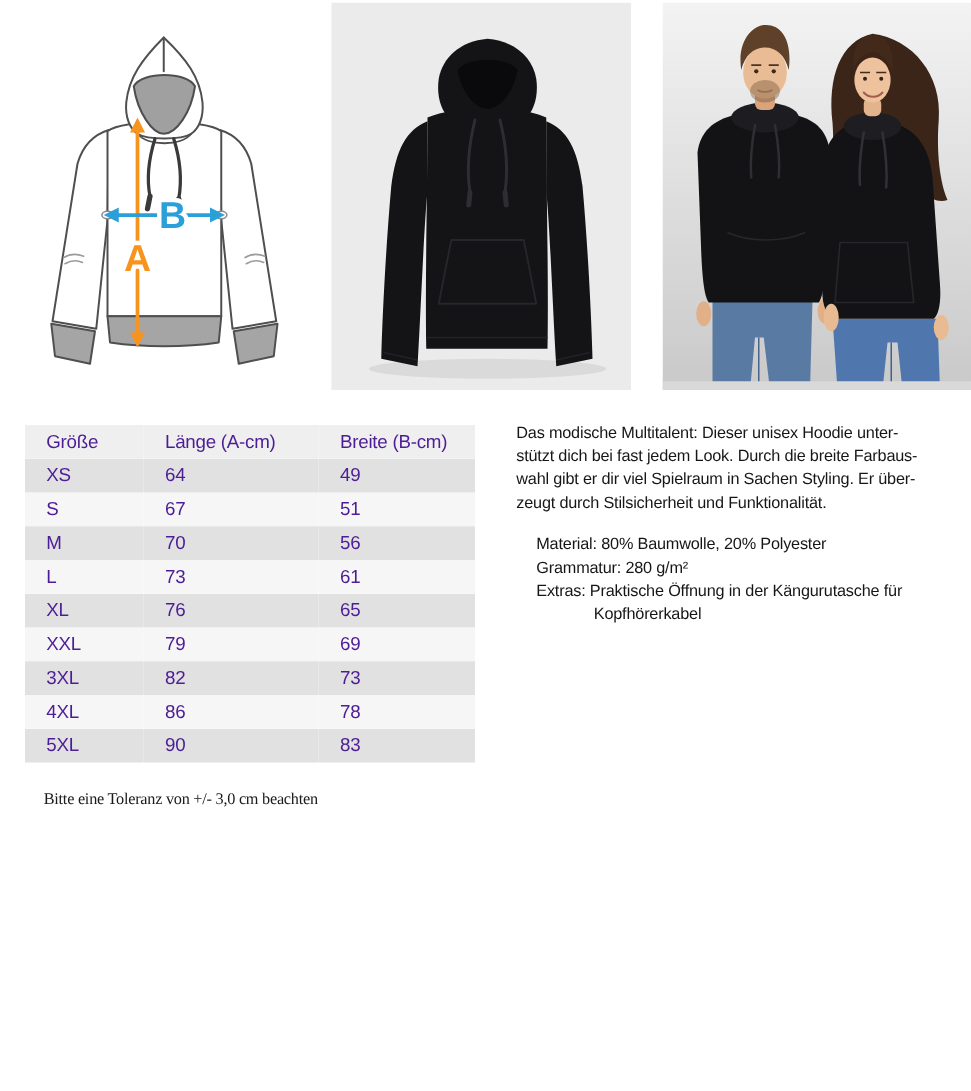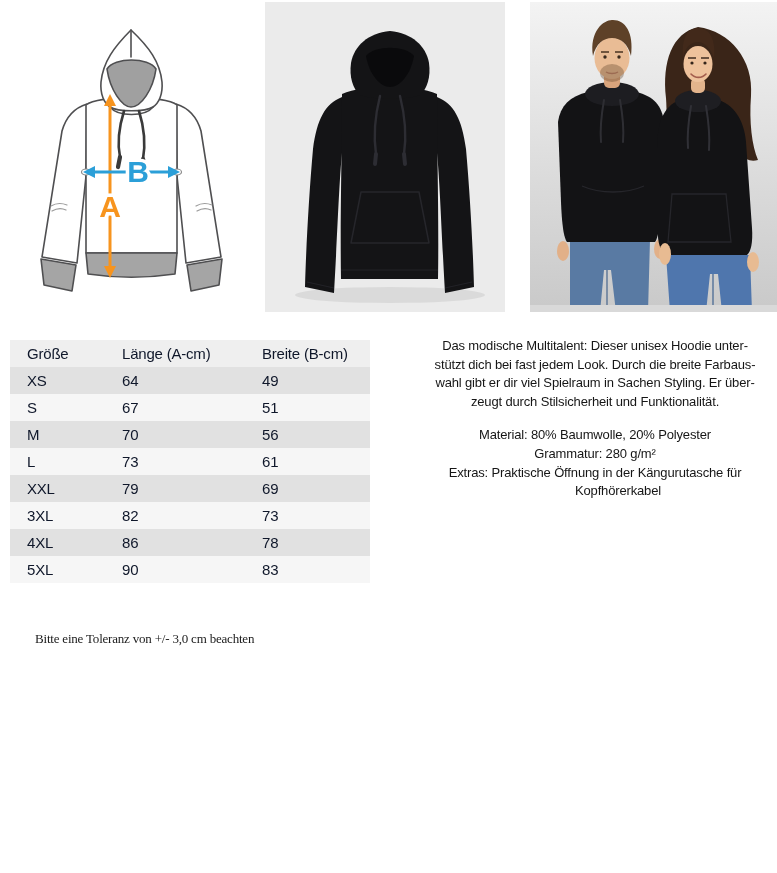--- a/index.html
+++ b/index.html
@@ -10,44 +10,44 @@
     -webkit-font-smoothing:antialiased;
   }
   .panel{position:absolute;}
   #diagram-panel{left:18px;top:10px;width:227px;height:295px;}
   #product-panel{left:265px;top:2px;width:240px;height:310px;}
   #models-panel{left:530px;top:2px;width:247px;height:310px;}
   svg{display:block;width:100%;height:100%;}
 
   
   #size-table{
-    position:absolute;left:10px;top:340px;width:360px;
+    position:absolute;left:20px;top:340px;width:360px;
     border-collapse:collapse;table-layout:fixed;
-    font-size:15px;color:#0f172a;letter-spacing:-0.2px;
+    font-size:15px;color:#4c1d95;letter-spacing:-0.2px;
   }
   #size-table th,#size-table td{
     height:27px;padding:0 0 0 17px;text-align:left;font-weight:400;
     overflow:hidden;white-space:nowrap;
   }
   #size-table thead tr{background:#efefef;}
   #size-table tbody tr:nth-child(odd){background:#e1e1e1;}
   #size-table tbody tr:nth-child(even){background:#f6f6f6;}
   col.c1{width:95px;} col.c2{width:140px;} col.c3{width:125px;}
 
   .tolerance{
     position:absolute;left:35px;top:631px;
     font-size:13px;color:#1a1a1a;letter-spacing:-0.2px;font-family:Liberation Serif, serif;
   }
 
   .description{
     position:absolute;left:413px;top:337px;width:364px;
-    font-size:13px;line-height:18.6px;letter-spacing:-0.15px;color:#161616;text-align:center;
+    font-size:13px;line-height:18.6px;letter-spacing:-0.15px;color:#161616;
   }
   .description .intro{white-space:pre-line;margin:0 0 15px 0;}
-  .spec-line{min-height:18.6px;}
+  .spec-line{min-height:18.6px;margin-left:16px;}
   .spec-indent{padding-left:46px;}
 
   text.measure-label{
     font-family:"Liberation Sans",sans-serif;
     font-weight:700;font-size:30px;
     paint-order:stroke;stroke:#ffffff;stroke-width:7px;
     stroke-linejoin:round;
     text-anchor:middle;
   }
 </style>
@@ -212,20 +212,25 @@
       <td>M</td>
       <td>70</td>
       <td>56</td>
     </tr>
     <tr>
       <td>L</td>
       <td>73</td>
       <td>61</td>
     </tr>
     <tr>
+      <td>XL</td>
+      <td>76</td>
+      <td>65</td>
+    </tr>
+    <tr>
       <td>XXL</td>
       <td>79</td>
       <td>69</td>
     </tr>
     <tr>
       <td>3XL</td>
       <td>82</td>
       <td>73</td>
     </tr>
     <tr>

